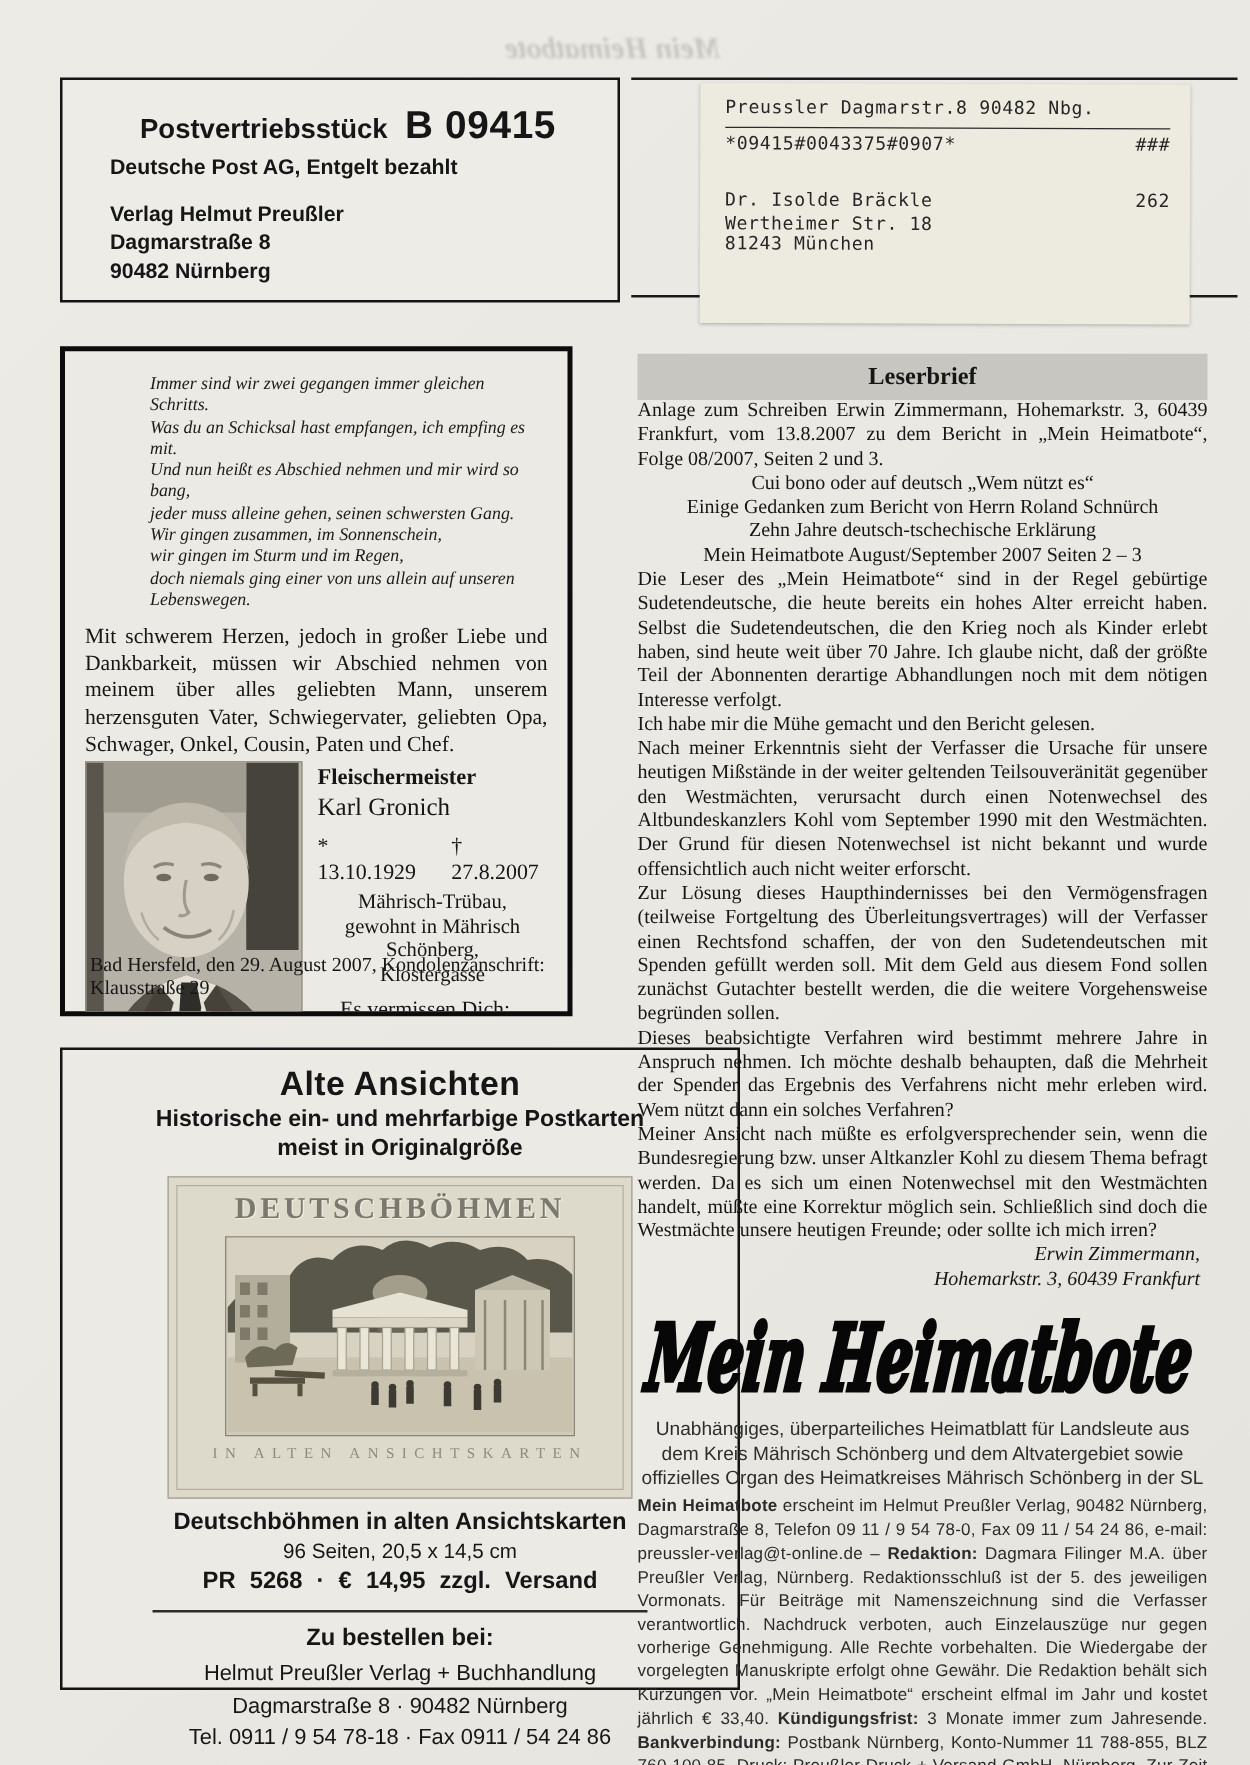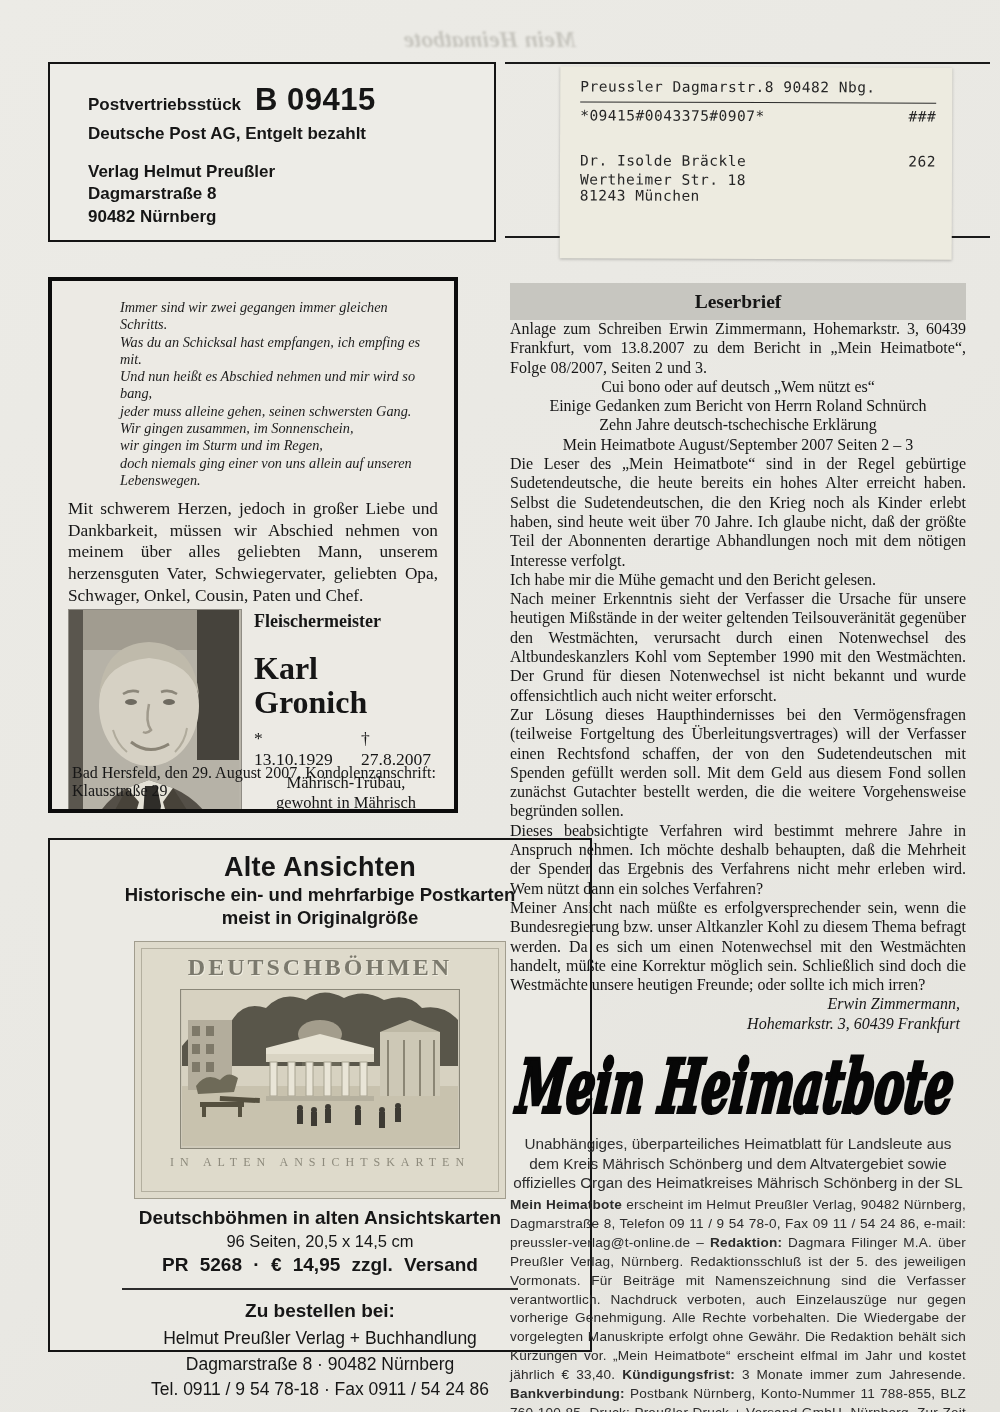--- a/index.html
+++ b/index.html
@@ -12,21 +12,21 @@
   .sans{font-family:"Liberation Sans",sans-serif;}
   .serif{font-family:"Liberation Serif",serif;}
   .mono{font-family:"DejaVu Sans Mono",monospace;}
   .b{font-weight:bold;}
   .abs{position:absolute;}
 
   
   .postal-box{left:48px; top:62px; width:448px; height:180px;
     border:2px solid #141414; background:#edece7; padding:18px 0 0 38px; box-sizing:border-box;}
   .postal-line1{display:flex; align-items:baseline; gap:14px;}
-  .postal-label{font-size:17px; font-weight:bold;}
+  .postal-label{font-size:22px; font-weight:bold;margin-left:24px;}
   .postal-code{font-size:31px; font-weight:bold; letter-spacing:.5px;}
   .postal-line2{font-size:17px; font-weight:bold; margin-top:6px;}
   .postal-publisher{margin-top:17px; font-size:17px; font-weight:bold; line-height:1.32;}
 
   
   .addr-frame-line{position:absolute; left:505px; width:485px; height:0; border-top:2px solid #1a1a1a;}
   .address-label{left:560px; top:67px; width:392px; height:192px;
     background:#edebe0; box-shadow:0 1px 3px rgba(0,0,0,.25);
     padding:12px 16px 0 20px; box-sizing:border-box;
     font-size:14.5px; letter-spacing:.5px; color:#262626; transform:rotate(.2deg);}
@@ -42,21 +42,21 @@
   
   .obituary-box{left:48px; top:277px; width:410px; height:536px;
     border:4px solid #0c0c0c; background:#eceae4; box-sizing:border-box;
     padding:12px 16px 0 16px; overflow:hidden;}
   .obit-poem{margin:6px 0 0 52px; font-style:italic; font-size:14.3px; line-height:17.3px; color:#1c1c1c;}
   .obit-intro{margin-top:9px; font-size:17.3px; line-height:21.6px; text-align:justify;}
   .obit-row{display:flex; margin-top:3px; gap:12px;}
   .obit-photo{width:172px; height:258px; flex:0 0 auto; border:1px solid #8f8c84; background:#b9b5aa;}
   .obit-info{flex:1; padding-top:2px;}
   .obit-prof{font-size:18px; font-weight:bold;}
-  .obit-name{font-size:32px; font-weight:bold; line-height:1.05; margin-top:20px;}
+  .obit-name{font-size:20px; font-weight:normal; line-height:1.05; margin-top:4px;}
   .obit-dates{display:flex; gap:22px; font-size:17.5px; margin-top:9px;}
   .obit-residence{text-align:center; font-size:16.5px; line-height:19.5px; margin-top:3px;}
   .obit-mourners{margin:8px 0 0 18px; font-size:17.5px; line-height:21.5px;}
   .obit-closing{position:absolute; left:20px; bottom:9px; font-size:16px;}
 
   
   .ad-box{left:48px; top:838px; width:544px; height:514px;
     border:2px solid #141414; background:#ebeae4; box-sizing:border-box;
     text-align:center; padding-top:12px;}
   .ad-title{font-size:27px; font-weight:bold; letter-spacing:.3px;}

